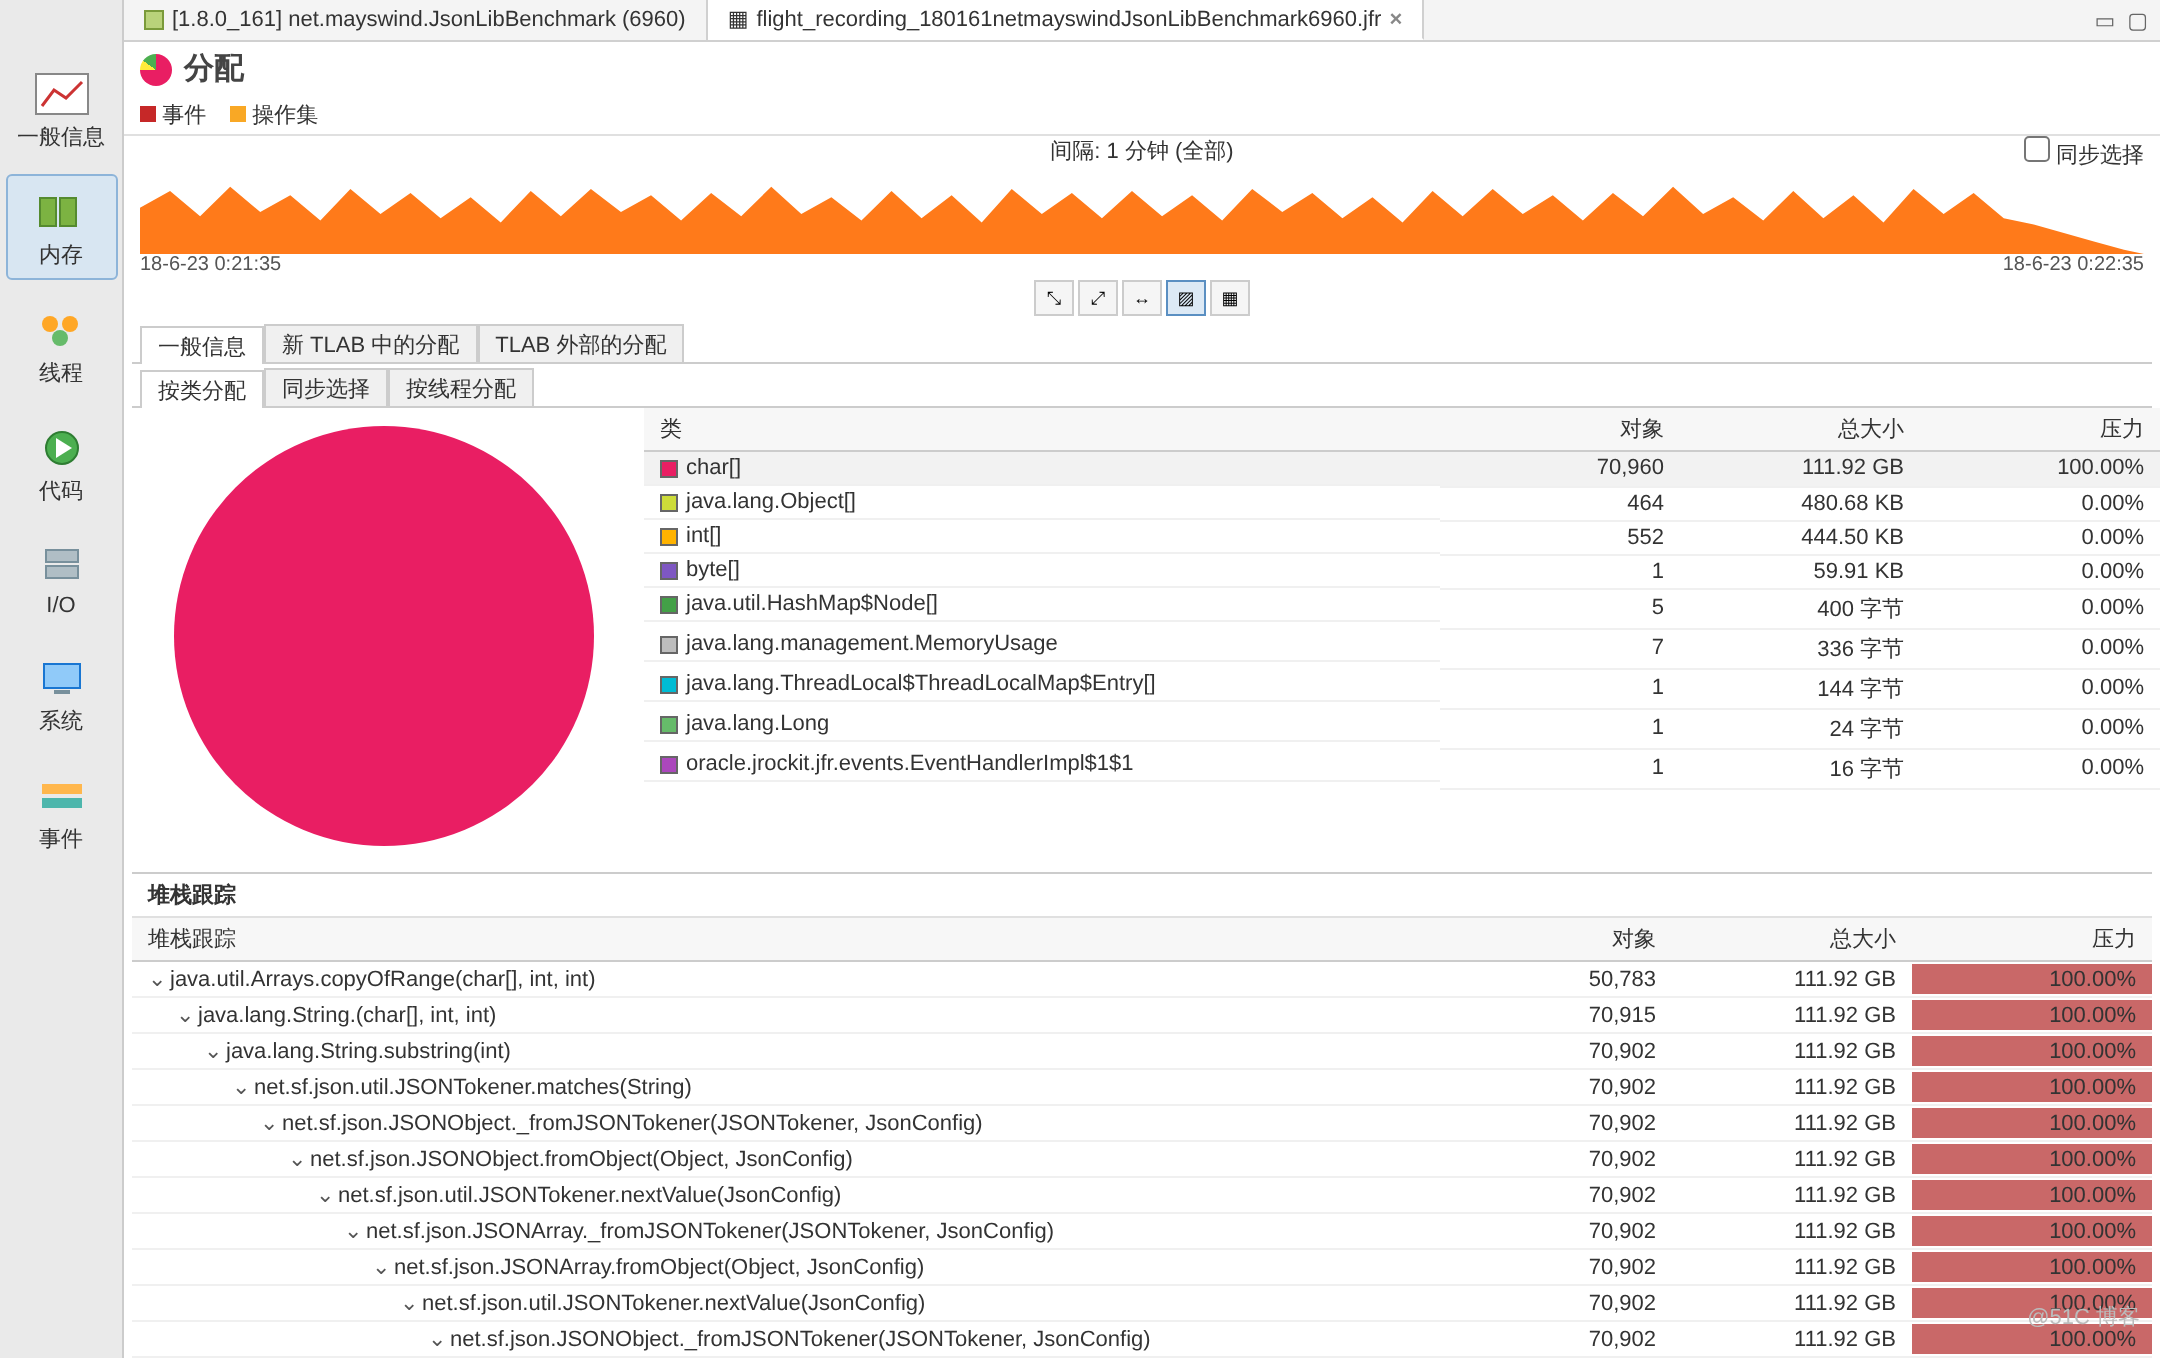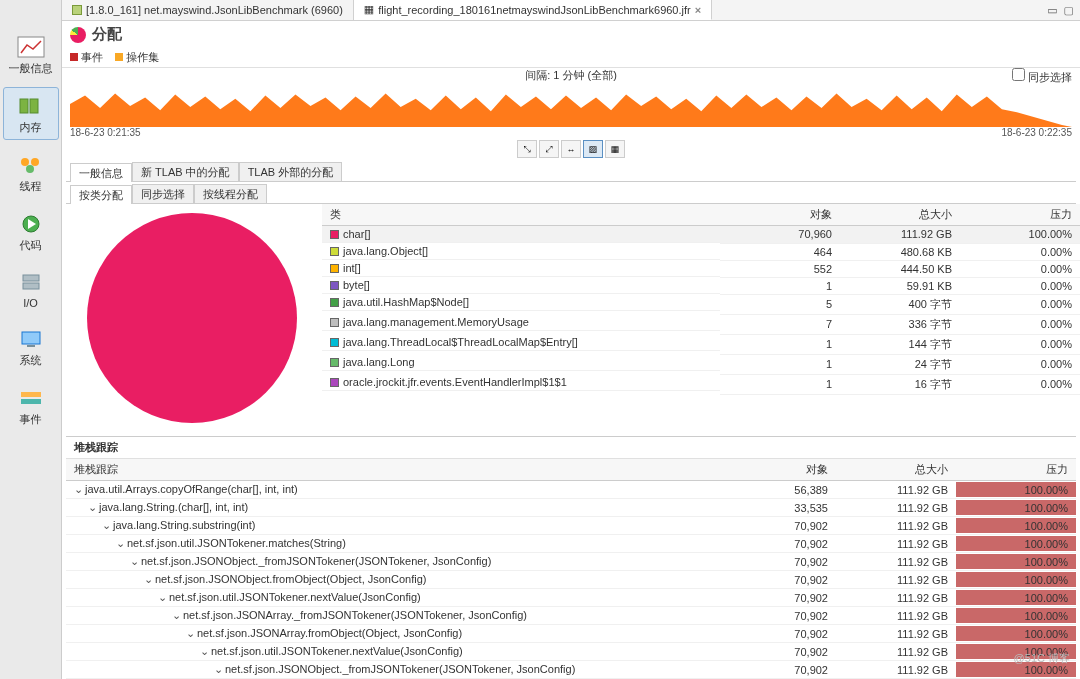--- a/index.html
+++ b/index.html
@@ -273,27 +273,27 @@
               <tr>
             <th>堆栈跟踪</th>
             <th style="width:120px">对象</th>
             <th style="width:120px">总大小</th>
             <th style="width:120px">压力</th>
           </tr>
             </thead>
           <tbody id="stack-rows">
               <tr>
                 <td class="method" style="padding-left:8px"><span class="twisty">⌄</span>java.util.Arrays.copyOfRange(char[], int, int)</td>
-                <td>56,389</td>
+                <td>50,783</td>
                 <td>111.92 GB</td>
                 <td class="pressure-cell"><span class="pressure-bar full"></span>100.00%</td>
               </tr>
               <tr>
                 <td class="method" style="padding-left:22px"><span class="twisty">⌄</span>java.lang.String.<init>(char[], int, int)</init></td>
-                <td>33,535</td>
+                <td>70,915</td>
                 <td>111.92 GB</td>
                 <td class="pressure-cell"><span class="pressure-bar full"></span>100.00%</td>
               </tr>
               <tr>
                 <td class="method" style="padding-left:36px"><span class="twisty">⌄</span>java.lang.String.substring(int)</td>
                 <td>70,902</td>
                 <td>111.92 GB</td>
                 <td class="pressure-cell"><span class="pressure-bar full"></span>100.00%</td>
               </tr>
               <tr>

